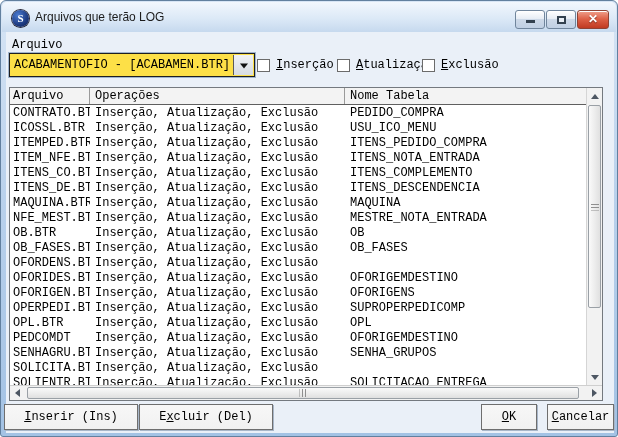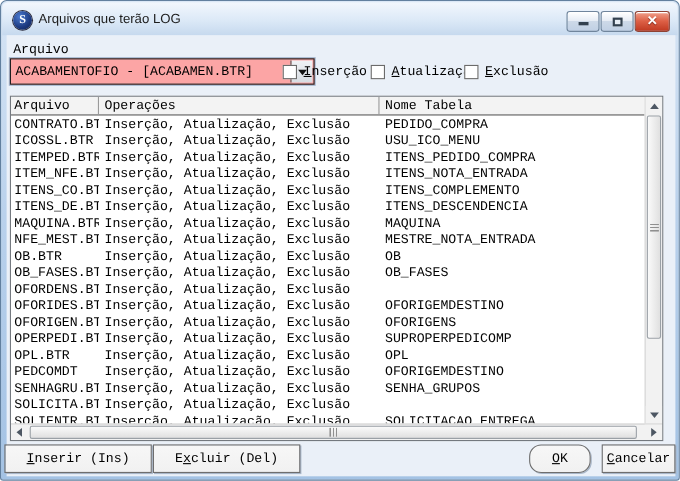--- a/index.html
+++ b/index.html
@@ -34,21 +34,21 @@
     background:linear-gradient(180deg,var(--close-from) 0%,var(--close-mid) 48%,var(--close-to) 100%);}
   .glyph-min{position:absolute; left:10px; bottom:5px; width:9px; height:3px; background:#33414f;}
   .glyph-max{position:absolute; left:10px; top:5px; width:9px; height:8px; border:2px solid #33414f; background:#e8eef5;}
   .glyph-x{position:absolute; width:100%; text-align:center; top:1px; color:#fff; font-weight:bold;
     font-size:12px; font-family:"Liberation Sans",sans-serif; text-shadow:0 1px 1px #7c2516;}
 
   
   .client{position:absolute; left:5px; top:31px; width:608px; height:401px; background:var(--client-bg);padding-left:28px;}
 
   .lbl-arquivo{position:absolute; left:6px; top:6px;}
-  .combo{position:absolute; left:3px; top:21px; width:277px; height:24px; background:#fca5a5;
+  .combo{position:absolute; left:3px; top:21px; width:246px; height:24px; background:#fde047;
     border:1px solid #1f1f1f; box-shadow:0 0 0 1px #9fb4cd;}
   .combo-value{position:absolute; left:4px; top:4px; white-space:nowrap;}
   .combo-btn{position:absolute; right:1px; top:1px; bottom:1px; width:20px;
     background:linear-gradient(180deg,#f0f2f5,#d7dce2); border-left:1px solid #5a5a5a;}
   .arrow-down{position:absolute; left:50%; top:50%; transform:translate(-50%,-30%);
     width:0; height:0; border-left:4px solid transparent; border-right:4px solid transparent; border-top:5px solid #111;}
 
   .cb{position:absolute; top:26px; display:flex; align-items:center; cursor:default;}
   .cb .box{width:13px; height:13px; background:#fff; border:1px solid #6b6b6b; margin-right:6px; flex:none;}
   .cb1{left:251px;} .cb2{left:331px;} .cb3{left:416px;}
@@ -87,21 +87,21 @@
     border-top:4px solid transparent; border-bottom:4px solid transparent; border-right:5px solid #4d5763;}
   .tri-right{position:absolute; right:5px; top:3px; width:0; height:0;
     border-top:4px solid transparent; border-bottom:4px solid transparent; border-left:5px solid #4d5763;}
 
   
   .btn{position:absolute; top:372px; height:26px; background:linear-gradient(180deg,#f7f7f7,var(--btn-face));
     border:1px solid var(--btn-border); box-shadow:1px 1px 0 #a8b6c8; text-align:center; line-height:24px;
     font-family:"Liberation Mono","DejaVu Sans Mono",monospace; font-size:12px; cursor:default;}
   .btn-inserir{left:-2px; width:134px;}
   .btn-excluir{left:133px; width:134px;}
-  .btn-ok{left:475px; width:56px;border-radius:11px;}
+  .btn-ok{left:475px; width:56px;}
   .btn-cancelar{left:541px; width:67px;}
 </style>
 </head>
 <body>
 
 <div class="window">
 
   <div class="titlebar">
     <div class="app-icon">S</div>
     <div class="title-text">Arquivos que terão LOG</div>

